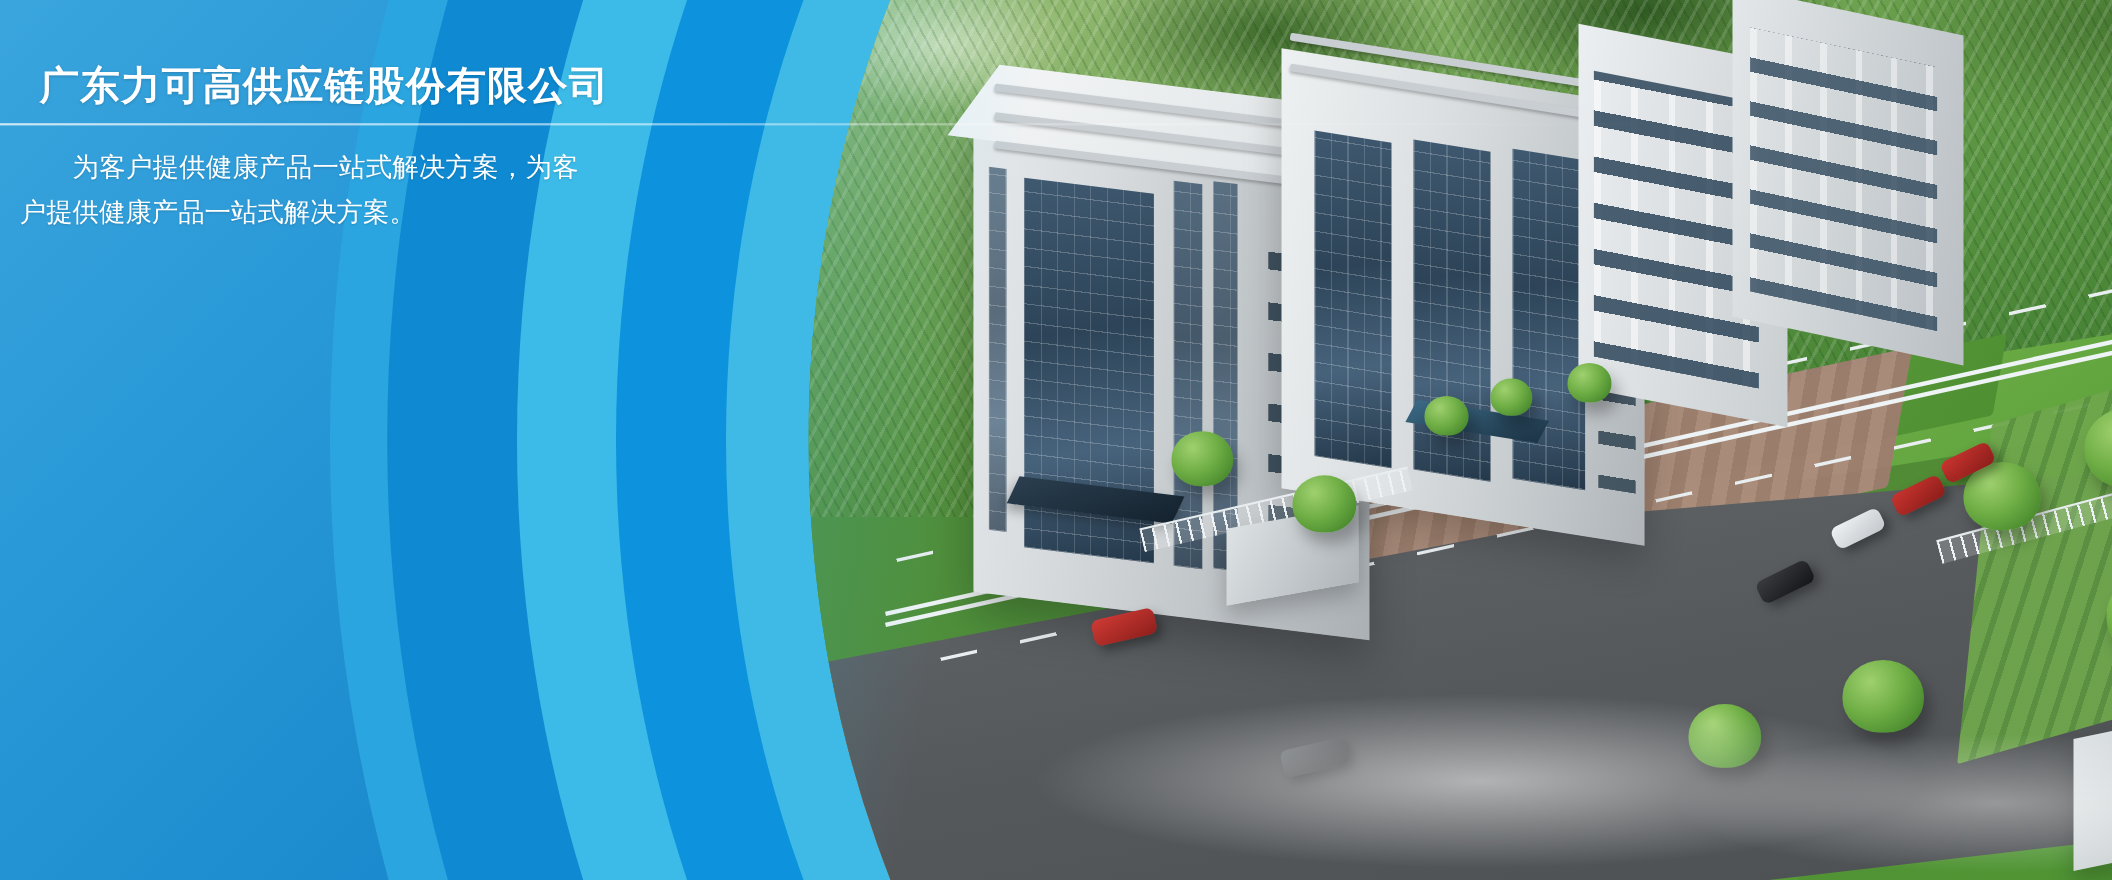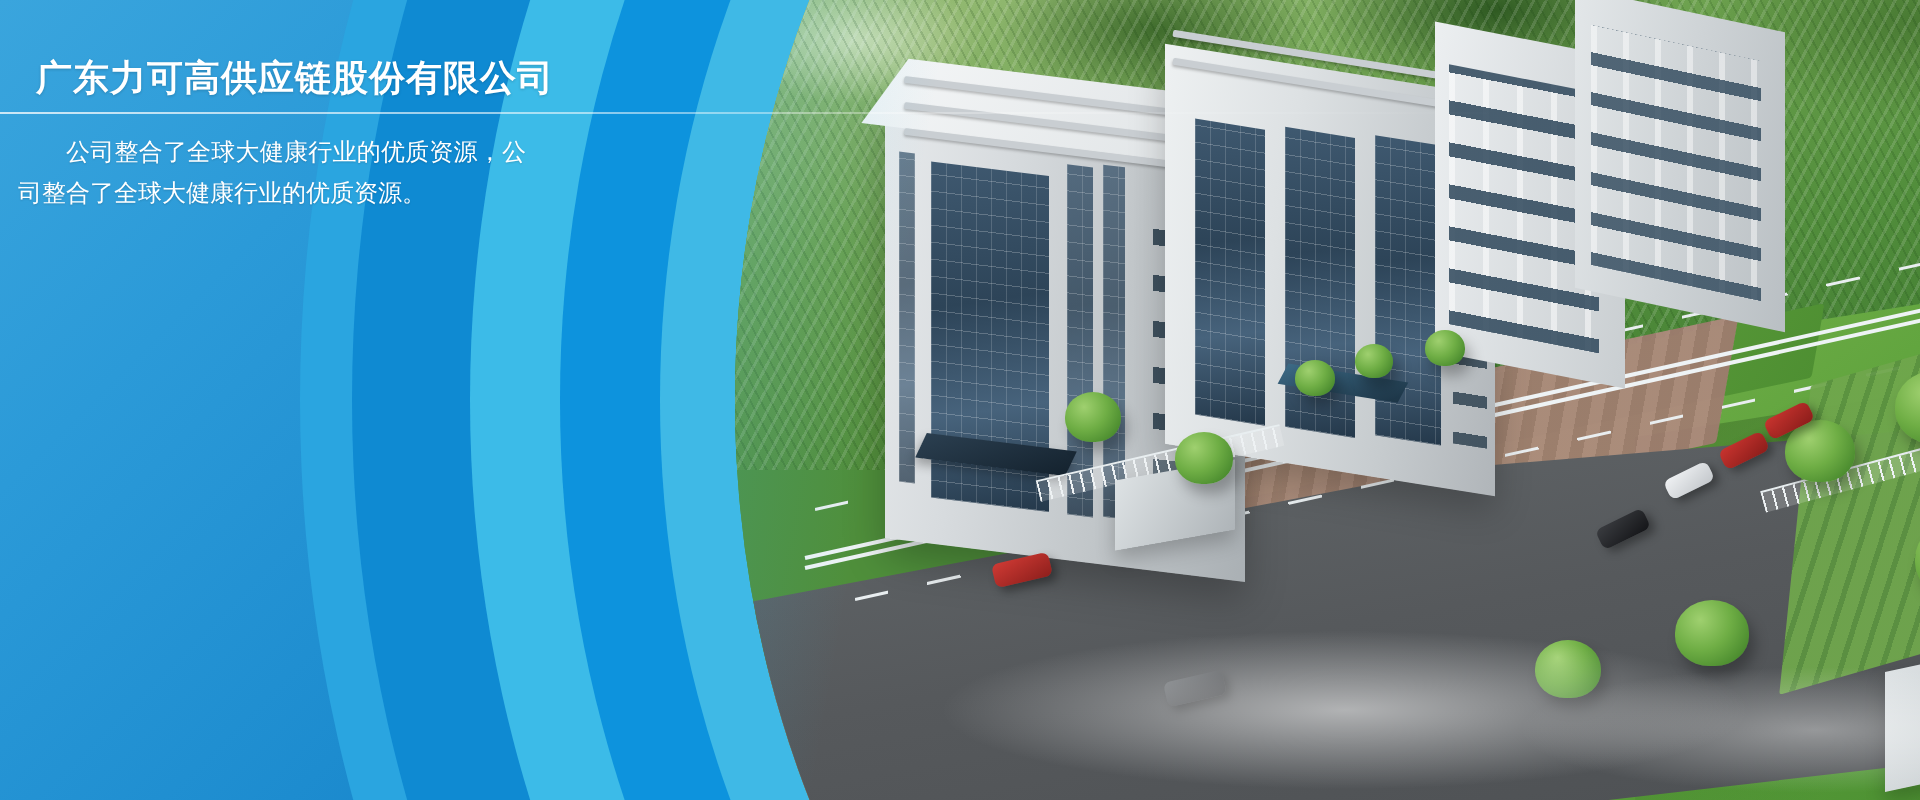--- a/index.html
+++ b/index.html
@@ -309,17 +309,17 @@
 
       <div class="fog"></div>
     </div>
     <div class="disc-blend"></div>
   </div>
 
   <div class="panel">
     <div class="title">广东力可高供应链股份有限公司</div>
     <div class="rule"></div>
     <div class="body">
-      <p>公司整合了全球大健康行业的优质资源，公司整合了全球大健康行业的优质资源。</p>
+      <p>为客户提供健康产品一站式解决方案，为客户提供健康产品一站式解决方案。</p>
     </div>
   </div>
 
 </div>
 
 </body></html>

